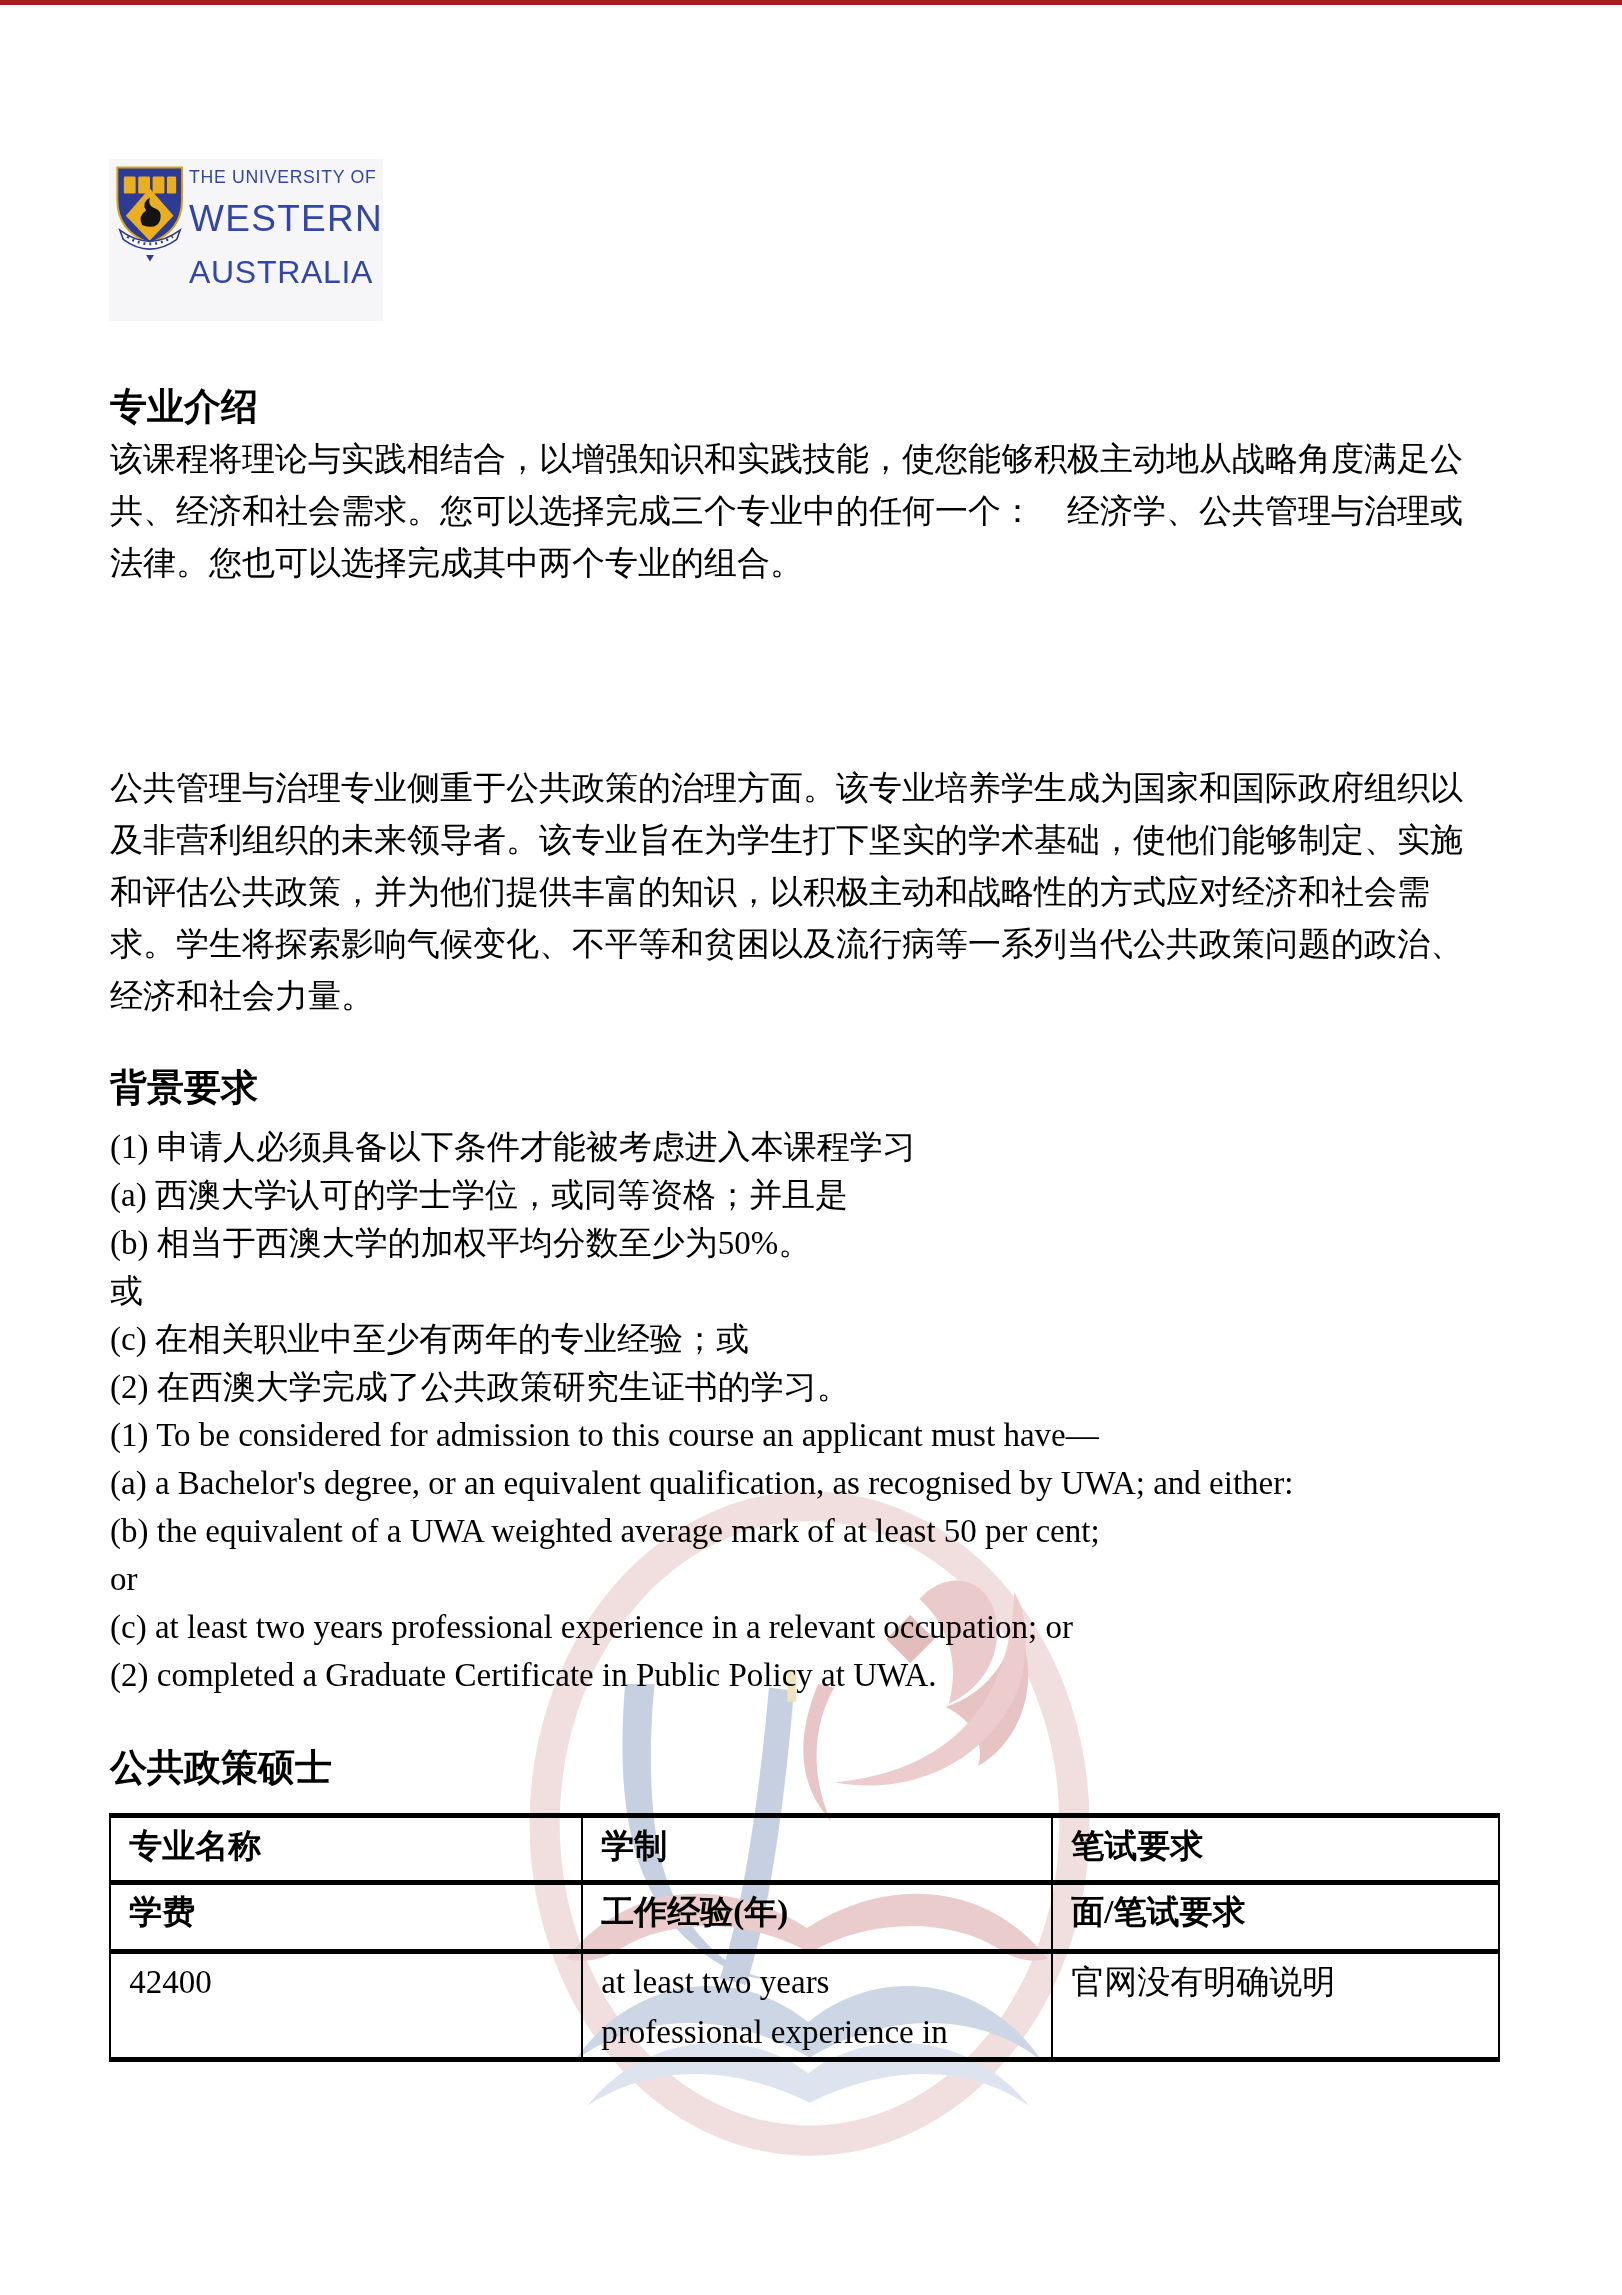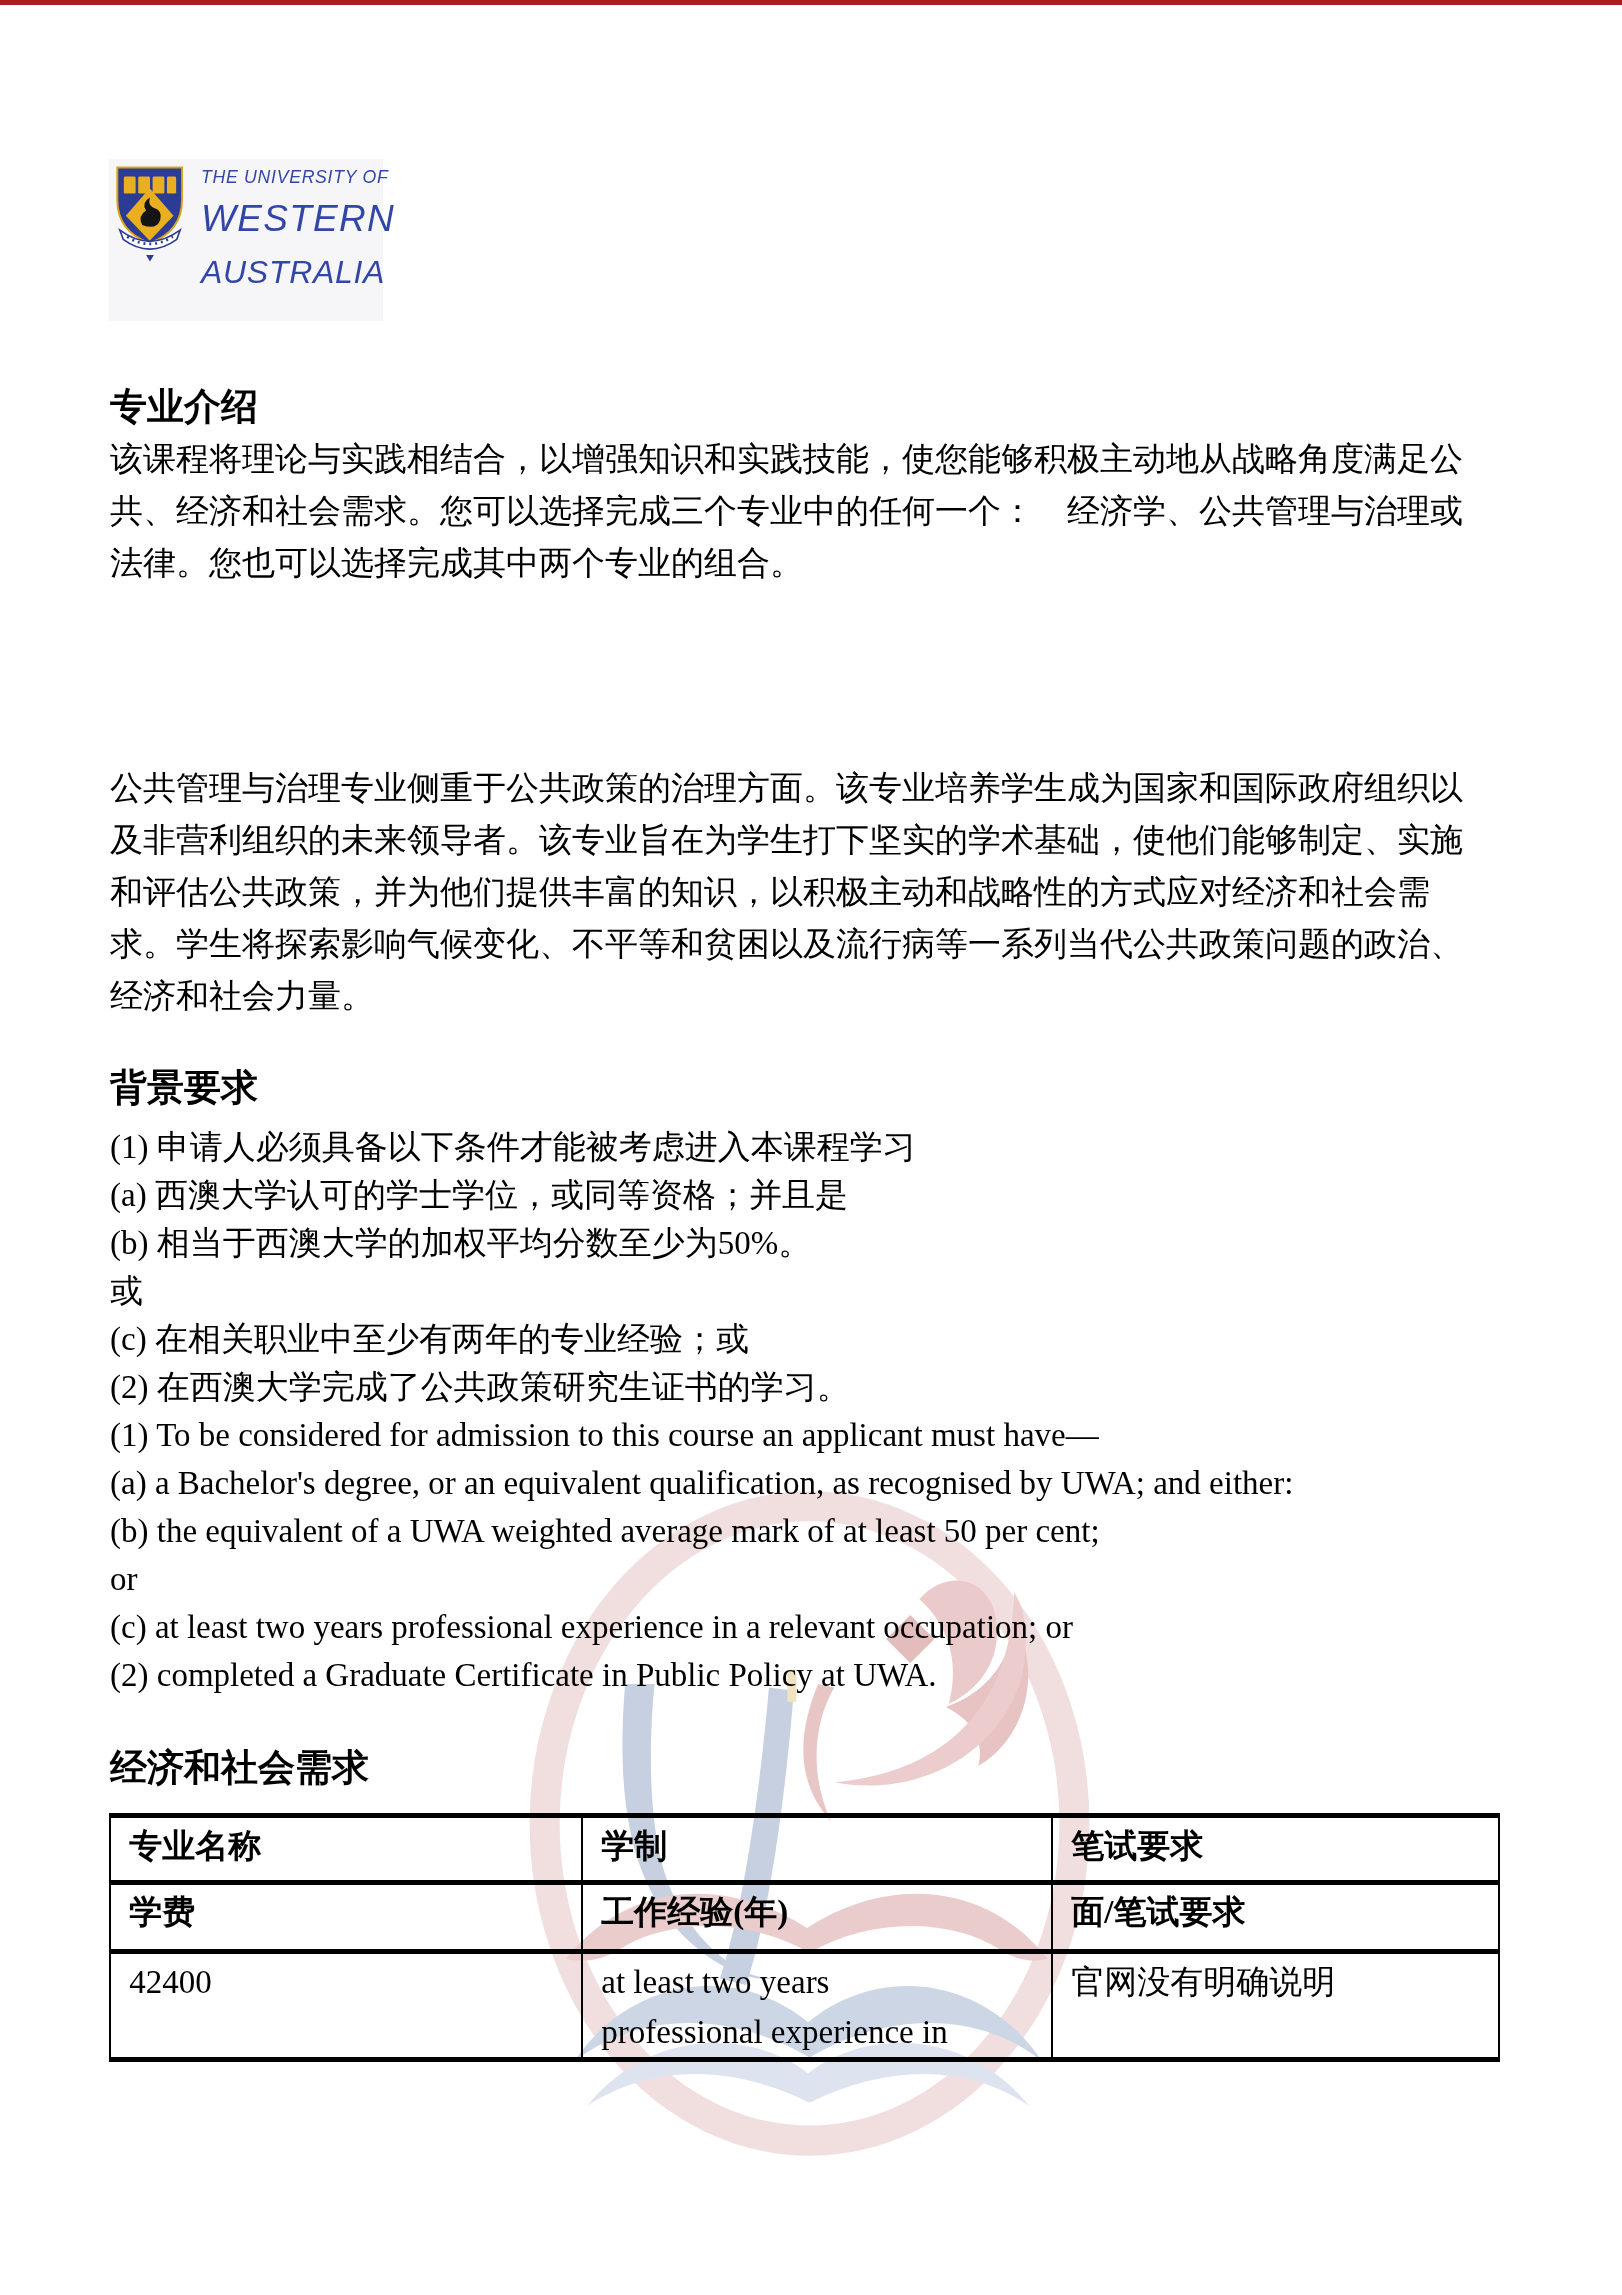--- a/index.html
+++ b/index.html
@@ -2,22 +2,22 @@
 <html style="font-size:10.5px"><head>
 <meta charset="utf-8">
 <style>
   html,body{margin:0;padding:0;background:#ffffff;}
   .page{position:relative;width:1623px;height:2295px;background:#ffffff;overflow:hidden;
         font-family:"Liberation Serif",serif;color:#000;}
   .topline{position:absolute;left:0;top:0;width:1623px;height:5.2px;background:#a81d1d;}
   
   .logo{position:absolute;left:109px;top:159px;width:274px;height:162px;background:#f6f6f8;}
   .crest{position:absolute;left:6.5px;top:6.5px;}
-  .logotext{position:absolute;left:92px;top:6.5px;width:183px;color:#3246a8;
-            font-family:"Liberation Sans",sans-serif;font-style:italic;}
+  .logotext{position:absolute;left:80px;top:6.5px;width:183px;color:#3246a8;
+            font-family:"Liberation Sans",sans-serif;}
   .lt1{font-size:17.7px;letter-spacing:0.7px;white-space:nowrap;margin-top:1.3px;}
   .lt2{font-size:37px;letter-spacing:1.3px;white-space:nowrap;margin-top:10px;}
   .lt3{font-size:32px;letter-spacing:0.7px;white-space:nowrap;margin-top:14px;}
   
   .h{position:absolute;left:110px;font-size:37px;font-weight:bold;line-height:1.15;white-space:nowrap;}
   .para{position:absolute;left:110px;width:1374px;font-size:33px;line-height:52px;text-align:left;}
   .list{position:absolute;left:110px;top:1123px;width:1453px;font-size:33px;line-height:48px;}
   .list div{white-space:nowrap;}
   
   .info-table{position:absolute;left:109px;top:1813px;border-collapse:collapse;table-layout:fixed;
@@ -88,21 +88,21 @@
     <div>(c) 在相关职业中至少有两年的专业经验；或</div>
     <div>(2) 在西澳大学完成了公共政策研究生证书的学习。</div>
     <div>(1) To be considered for admission to this course an applicant must have—</div>
     <div>(a) a Bachelor's degree, or an equivalent qualification, as recognised by UWA; and either:</div>
     <div>(b) the equivalent of a UWA weighted average mark of at least 50 per cent;</div>
     <div>or</div>
     <div>(c) at least two years professional experience in a relevant occupation; or</div>
     <div>(2) completed a Graduate Certificate in Public Policy at UWA.</div>
   </div>
 
-  <div class="h" style="top:1747px">经济和社会需求</div>
+  <div class="h" style="top:1747px">公共政策硕士</div>
 
   <table class="info-table">
     <colgroup>
         <col style="width:472px">
         <col style="width:470px">
         <col style="width:447px">
       </colgroup>
     <tbody>
         <tr class="hdr r1">
       <td>专业名称</td>

